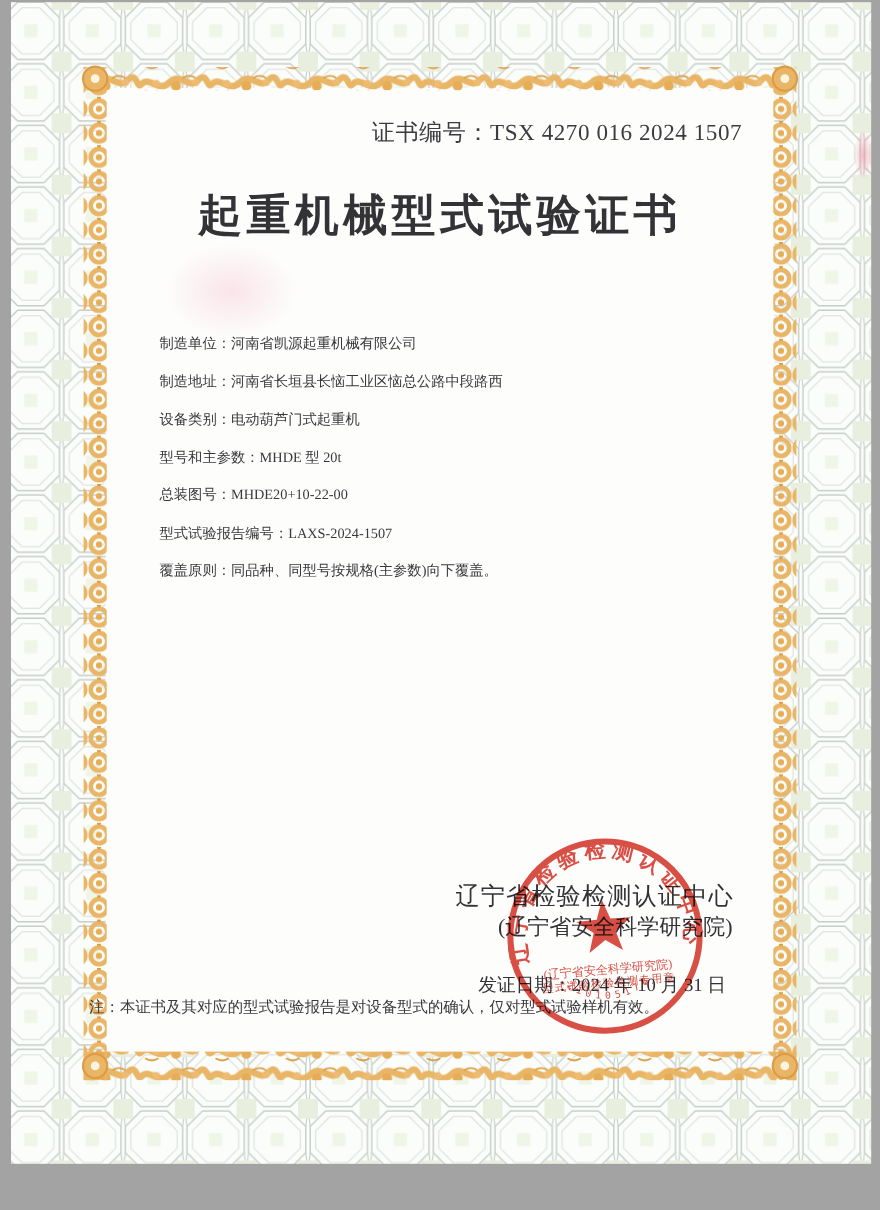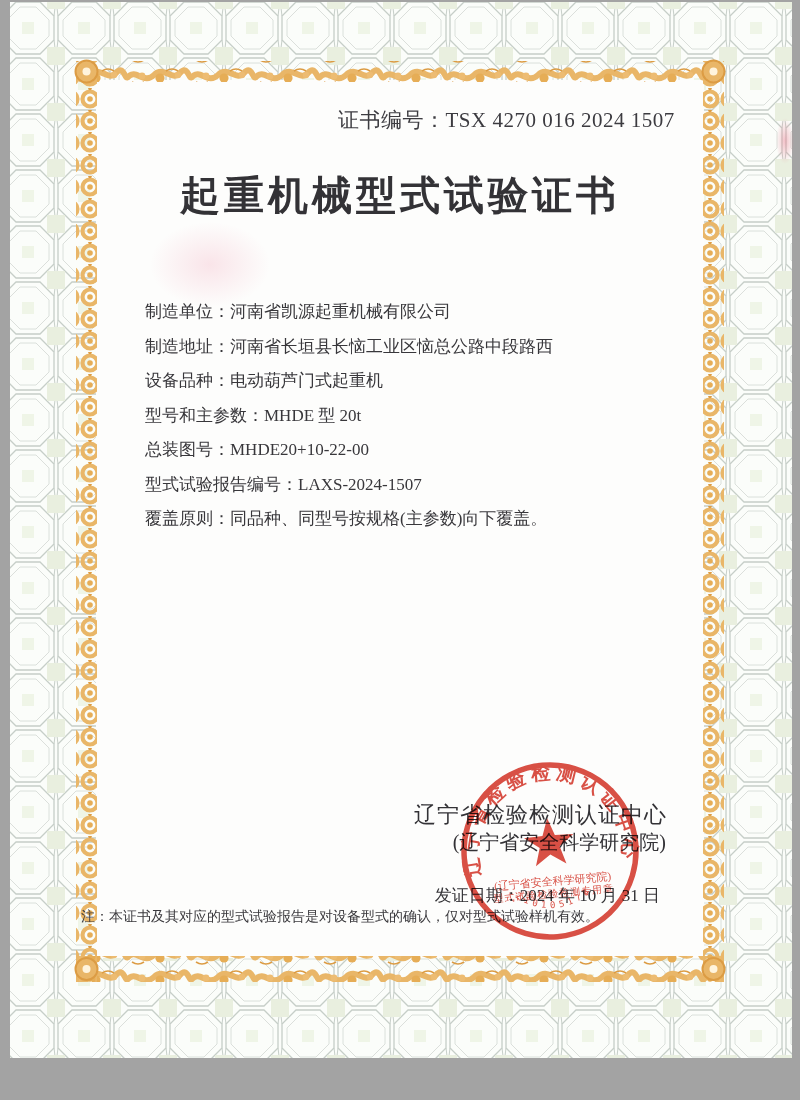--- a/index.html
+++ b/index.html
@@ -10,21 +10,21 @@
   .stain{position:absolute;z-index:1;border-radius:50%;}
   .stain-a{left:150px;top:222px;width:120px;height:85px;
            background:radial-gradient(closest-side,rgba(236,140,165,.22),rgba(236,140,165,0));}
   .stain-b{left:776px;top:118px;width:18px;height:46px;border-radius:8px;
            background:radial-gradient(closest-side,rgba(233,120,140,.45),rgba(233,120,140,0));}
   .txt{position:absolute;z-index:3;color:#333236;white-space:nowrap;}
   .cert-no{left:338px;top:106px;font-size:21px;letter-spacing:.5px;color:#3c3b40;}
   .title{left:96px;top:168px;width:608px;text-align:center;font-size:40px;
          font-weight:600;letter-spacing:4px;color:#333236;}
   .fields{position:absolute;left:145px;top:295px;z-index:3;}
-  .field-row{height:34.5px;line-height:34.5px;font-size:17px;color:#38373b;white-space:nowrap;}
+  .field-row{height:34.5px;line-height:34.5px;font-size:13px;color:#38373b;white-space:nowrap;}
   .statement{position:absolute;left:131px;top:636px;width:545px;z-index:3;
              font-size:19.5px;line-height:35px;color:#38373b;text-indent:2em;
              white-space:normal;text-align:justify;}
   .issuer1{left:414px;top:800px;width:246px;text-align:right;font-size:22px;letter-spacing:1px;}
   .issuer2{left:414px;top:829px;width:252px;text-align:right;font-size:20px;}
   .issue-date{left:398px;top:884px;width:262px;text-align:right;font-size:17px;font-family:Liberation Serif, serif;}
   .note{position:absolute;left:81px;top:905px;width:614px;z-index:3;font-size:14px;
         line-height:24px;color:#3a393d;white-space:normal;}
   .seal{position:absolute;left:455px;top:756px;z-index:4;opacity:.88;
         mix-blend-mode:multiply;transform:rotate(-5deg);}
@@ -87,21 +87,21 @@
 
   <div class="txt cert-no">
     <span>证书编号：</span><span>TSX 4270 016 2024 1507</span>
   </div>
 
   <div class="txt title">起重机械型式试验证书</div>
 
   <div class="fields">
     <div class="field-row"><span>制造单位：</span><span>河南省凯源起重机械有限公司</span></div>
     <div class="field-row"><span>制造地址：</span><span>河南省长垣县长恼工业区恼总公路中段路西</span></div>
-    <div class="field-row"><span>设备品种：</span><span>电动葫芦门式起重机</span></div>
+    <div class="field-row"><span>设备类别：</span><span>电动葫芦门式起重机</span></div>
     <div class="field-row"><span>型号和主参数：</span><span>MHDE 型 20t</span></div>
     <div class="field-row"><span>总装图号：</span><span>MHDE20+10-22-00</span></div>
     <div class="field-row"><span>型式试验报告编号：</span><span>LAXS-2024-1507</span></div>
     <div class="field-row"><span>覆盖原则：</span><span>同品种、同型号按规格(主参数)向下覆盖。</span></div>
   </div>
 
 
   <div class="txt issuer1">辽宁省检验检测认证中心</div>
   <div class="txt issuer2">(辽宁省安全科学研究院)</div>
   <div class="txt issue-date">发证日期：2024 年 10 月 31 日</div>

